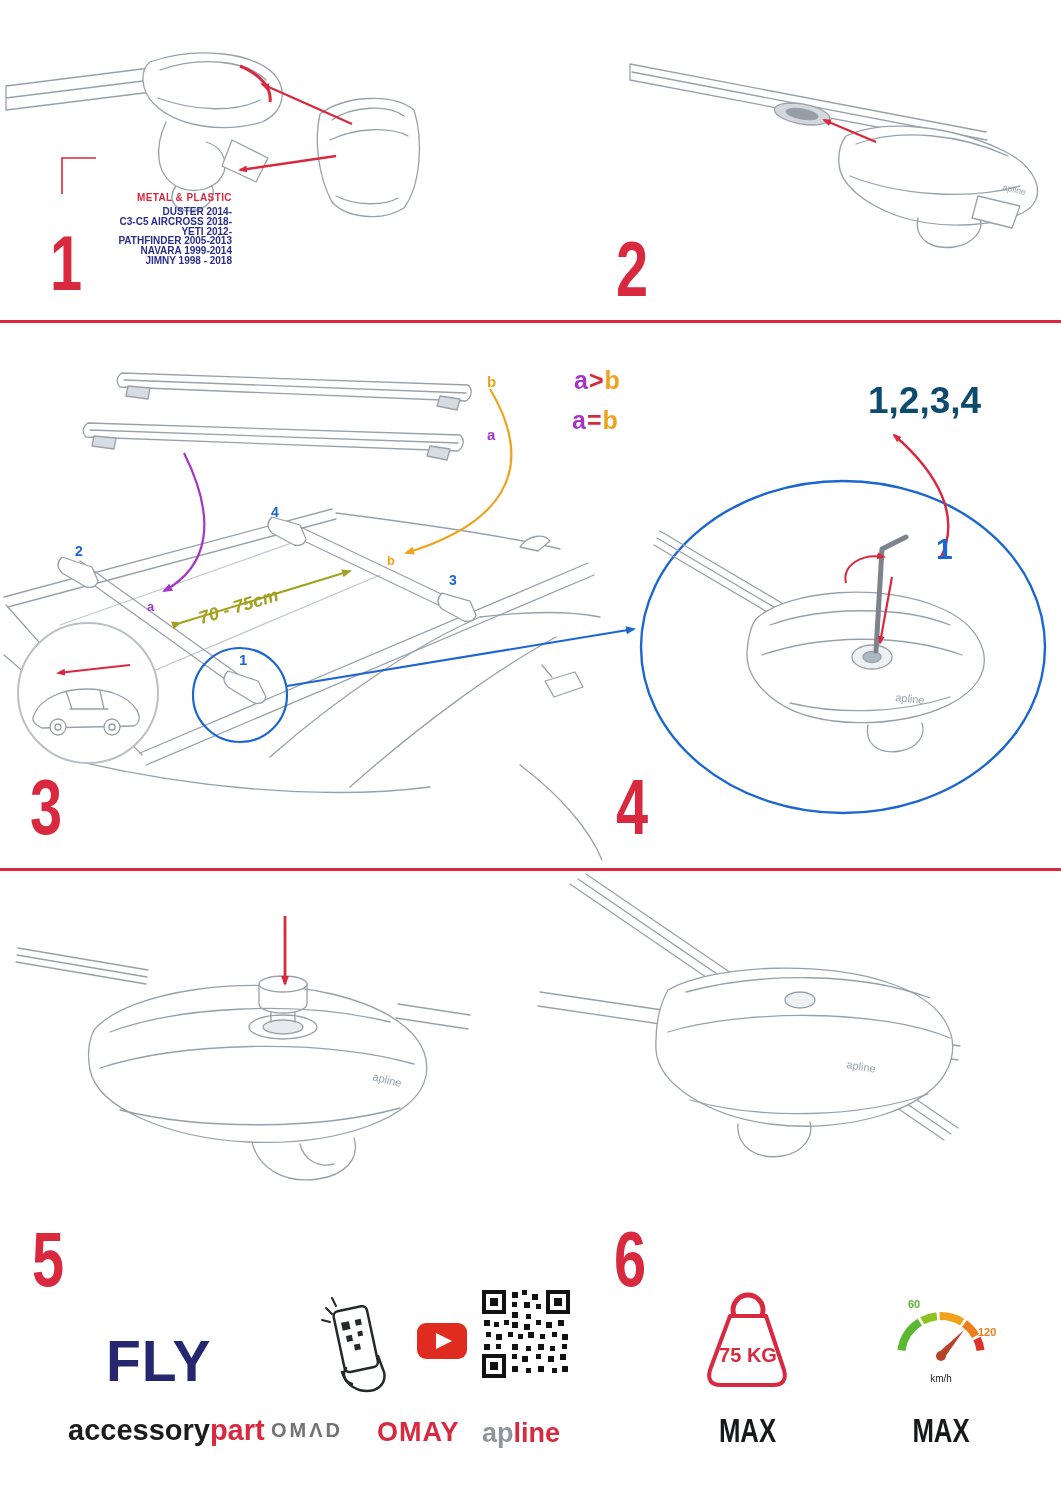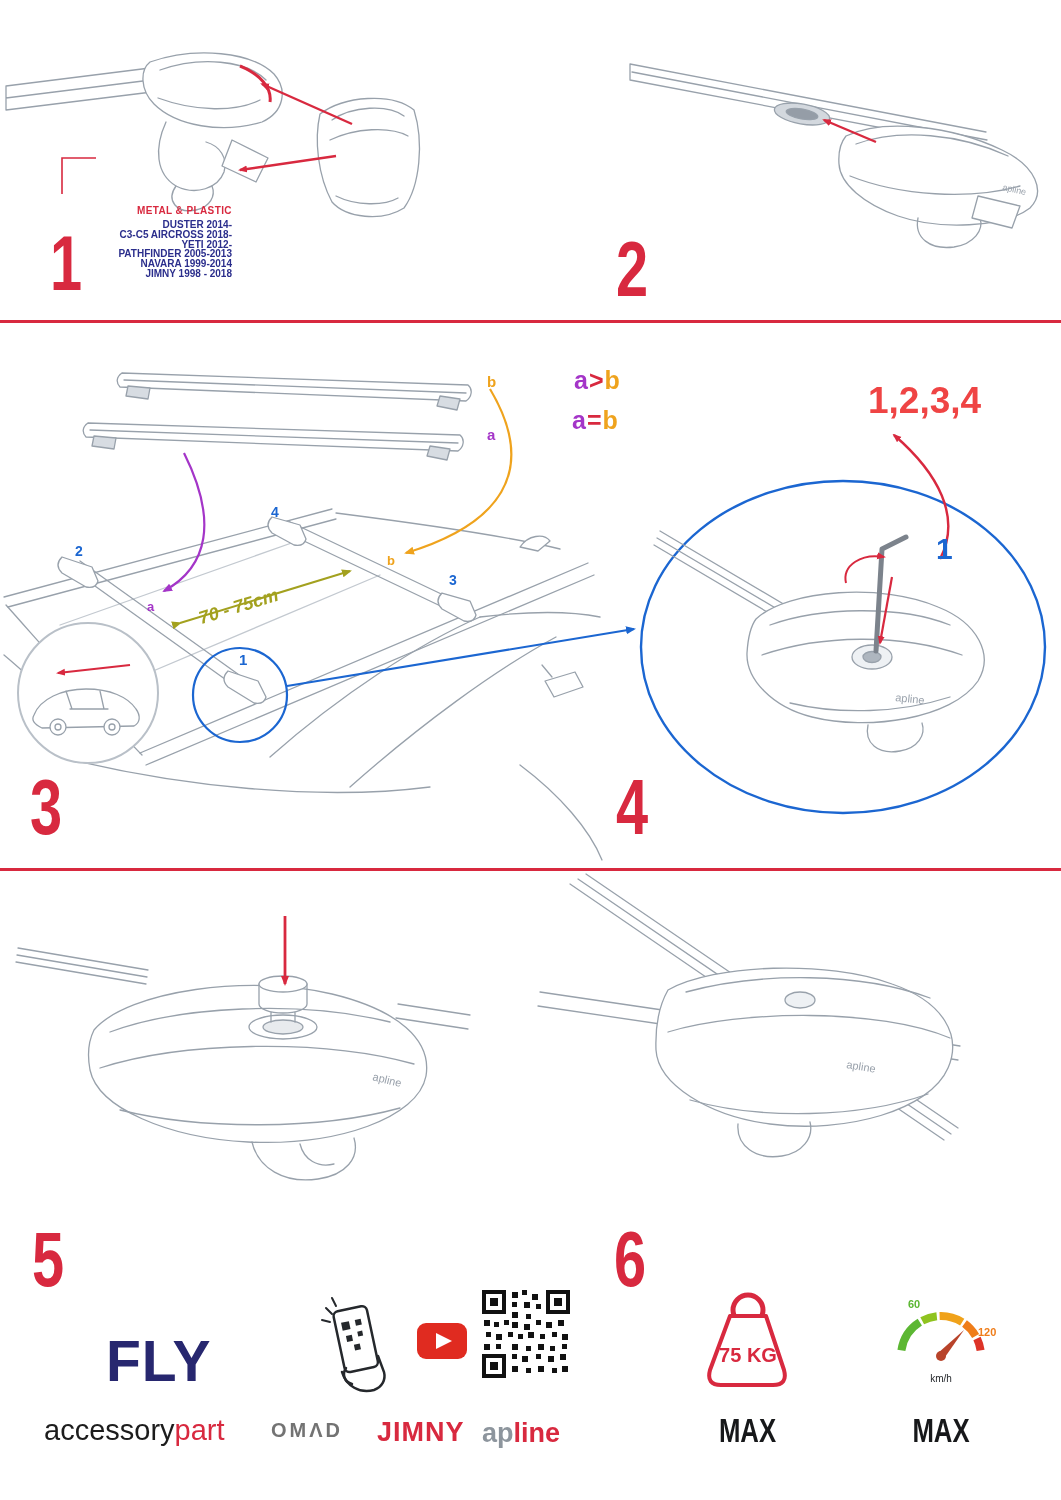--- a/index.html
+++ b/index.html
@@ -6,31 +6,31 @@
   #page{position:relative;width:1061px;height:1500px;background:#fff;overflow:hidden;
         font-family:"Liberation Sans",sans-serif;color:#222;}
   .abs{position:absolute;}
   svg{display:block;}
   .stepnum{position:absolute;color:#d8293f;font-weight:700;font-size:78px;line-height:0.9;
            transform:scaleX(0.74);transform-origin:left top;letter-spacing:-2px;}
   .divider{position:absolute;left:0;width:1061px;height:3px;background:#d8293f;}
   .lbl{position:absolute;font-weight:700;line-height:1;}
   .blue{color:#1b66d1}.purple{color:#a435c8}.orange{color:#efa31d}
   .red{color:#d8293f}
-  #materials{position:absolute;left:40px;top:205px;width:192px;text-align:right;}
+  #materials{position:absolute;left:40px;top:192px;width:192px;text-align:right;}
   #materials .mat{color:#d8293f;font-weight:700;font-size:10px;letter-spacing:.4px;margin-bottom:4px;}
   #materials .veh{color:#2b2e8c;font-weight:600;font-size:10px;line-height:9.8px;}
   .formula{position:absolute;font-size:25px;font-weight:700;letter-spacing:1px;}
-  .seq{position:absolute;font-size:37px;font-weight:700;color:#ef4444;}
+  .seq{position:absolute;font-size:37px;font-weight:700;color:#0c4a6e;}
   .dim{position:absolute;left:196px;top:585px;width:160px;color:#a3a11f;font-weight:600;
        font-style:italic;font-size:18px;transform:rotate(-17deg);transform-origin:center;}
   .footer-max{position:absolute;text-align:center;color:#17181a;font-weight:700;font-size:33px;
               transform:scaleX(0.78);}
   #fly{position:absolute;left:106px;top:1328px;font-size:57px;font-weight:600;color:#27276f;letter-spacing:1px;}
-  #accpart{position:absolute;left:44px;top:1414px;font-size:29px;font-weight:400;}
+  #accpart{position:absolute;left:68px;top:1414px;font-size:29px;font-weight:700;}
   #omad{position:absolute;left:271px;top:1419px;font-size:20px;font-weight:600;color:#737373;letter-spacing:3px;}
   #omay{position:absolute;left:377px;top:1417px;font-size:27px;font-weight:800;color:#d8293f;letter-spacing:1px;}
   #apline{position:absolute;left:482px;top:1418px;font-size:27px;font-weight:600;}
 </style>
 </head>
 <body>
 
 <div id="page">
 
   <svg class="abs" style="left:0;top:0" width="1061" height="320" viewBox="0 0 1061 320">
@@ -276,21 +276,21 @@
       <path d="M30,2h6v6h-6z M40,0h5v5h-5z M50,4h6v6h-6z M30,12h5v5h-5z M42,12h6v6h-6z M54,14h5v5h-5z M30,22h6v6h-6z M44,24h5v5h-5z
                M2,30h6v6h-6z M12,32h5v5h-5z M22,30h5v5h-5z M30,32h6v6h-6z M42,34h6v6h-6z M54,30h5v5h-5z M64,32h6v6h-6z M76,30h6v6h-6z
                M4,42h5v5h-5z M14,44h6v6h-6z M26,42h5v5h-5z M36,44h5v5h-5z M46,42h6v6h-6z M58,44h5v5h-5z M70,42h5v5h-5z M80,44h6v6h-6z
                M2,54h6v6h-6z M14,54h5v5h-5z M30,54h6v6h-6z M44,56h5v5h-5z M56,54h6v6h-6z M68,56h5v5h-5z M80,54h5v5h-5z
                M30,64h5v5h-5z M40,66h6v6h-6z M54,64h5v5h-5z M66,66h6v6h-6z M78,64h6v6h-6z
                M30,76h6v6h-6z M44,78h5v5h-5z M56,76h6v6h-6z M70,78h5v5h-5z M80,76h6v6h-6z"></path>
     </g>
   </svg>
 
   <div id="omad">OMΛD</div>
-  <div id="omay">JIMNY</div>
+  <div id="omay">OMAY</div>
   <div id="apline">
     <span style="color:#8d959d">ap</span><span style="color:#d8293f">line</span>
   </div>
 
   <svg class="abs" style="left:690px;top:1288px" width="115" height="108" viewBox="0 0 115 108">
     <circle cx="58" cy="22" r="15" fill="none" stroke="#d8293f" stroke-width="5"></circle>
     <path d="M40,28 H76 L94,82 Q98,97 83,97 H31 Q16,97 20,82 Z" fill="#ffffff" stroke="#d8293f" stroke-width="4" stroke-linejoin="round"></path>
     <text x="58" y="74" text-anchor="middle" font-size="20" font-weight="bold" fill="#d8293f" font-family="Liberation Sans, sans-serif">75 KG</text>
   </svg>
   <div class="footer-max" style="left:690px;top:1412px;width:115px">MAX</div>

